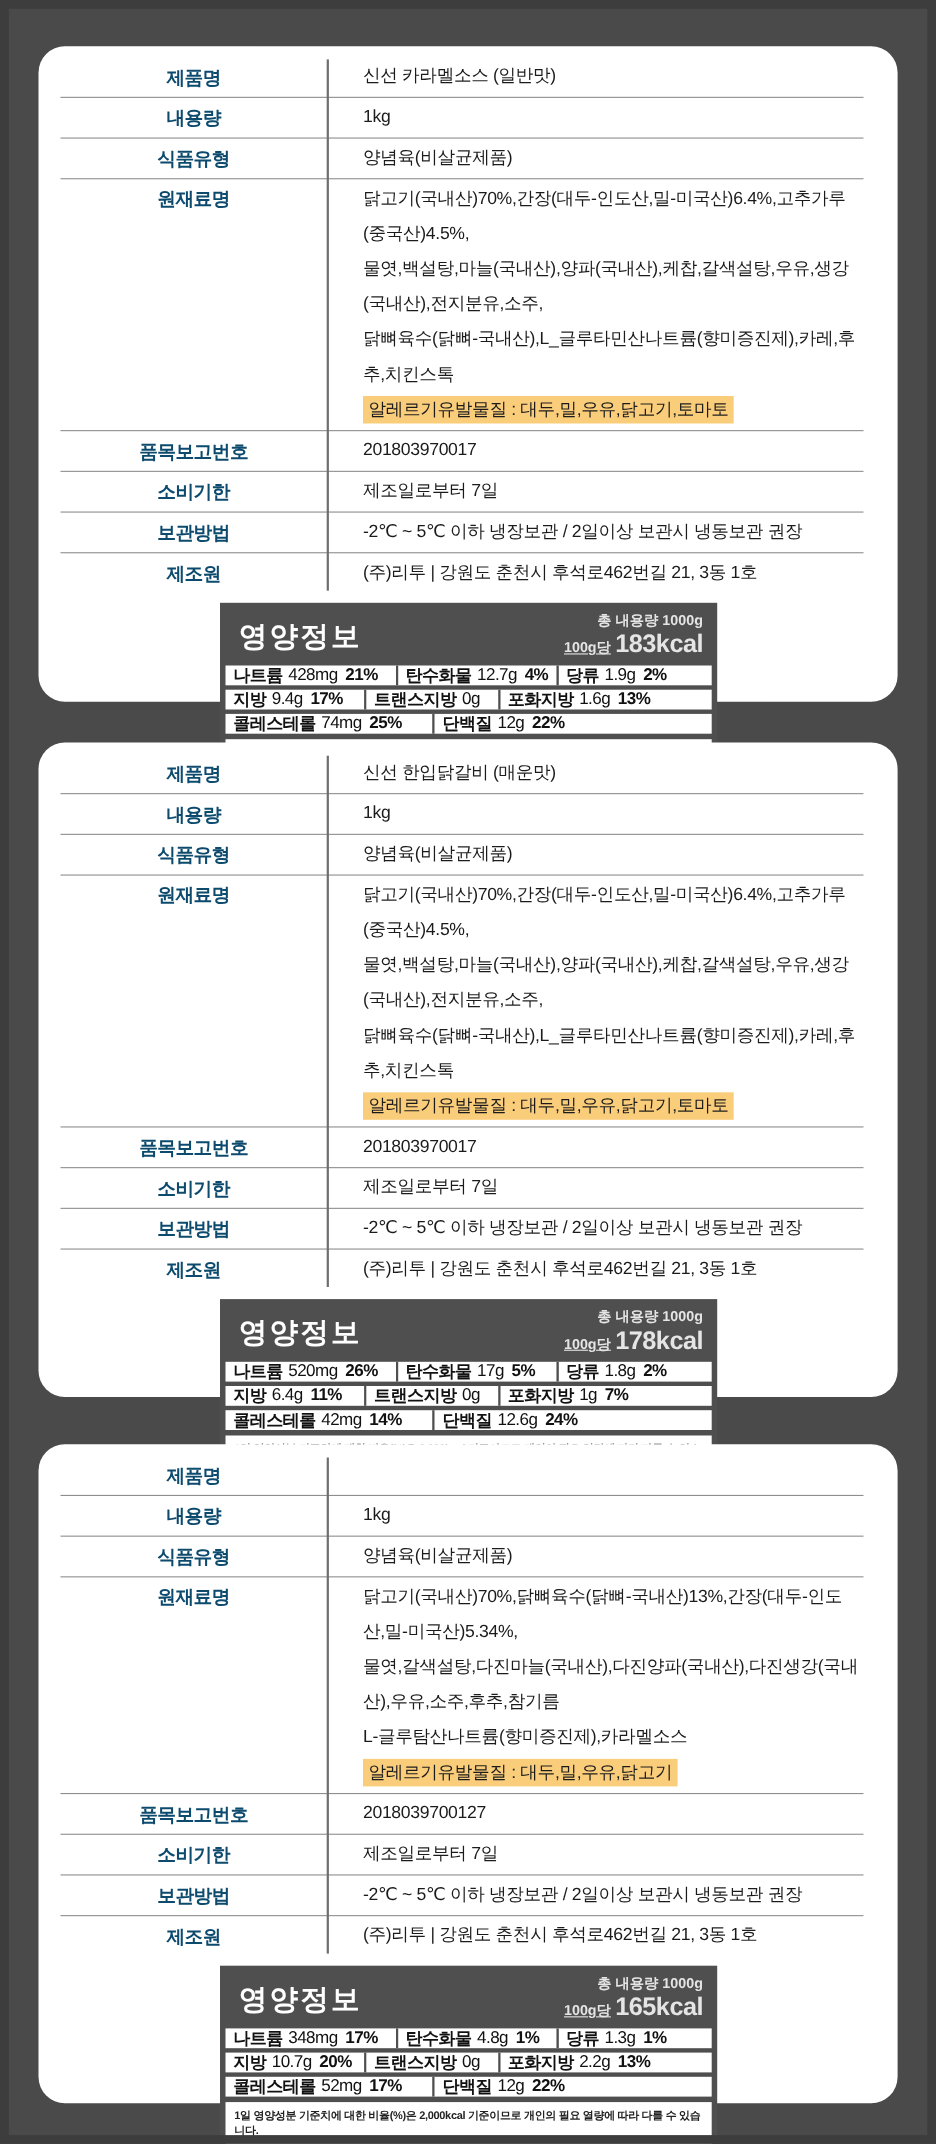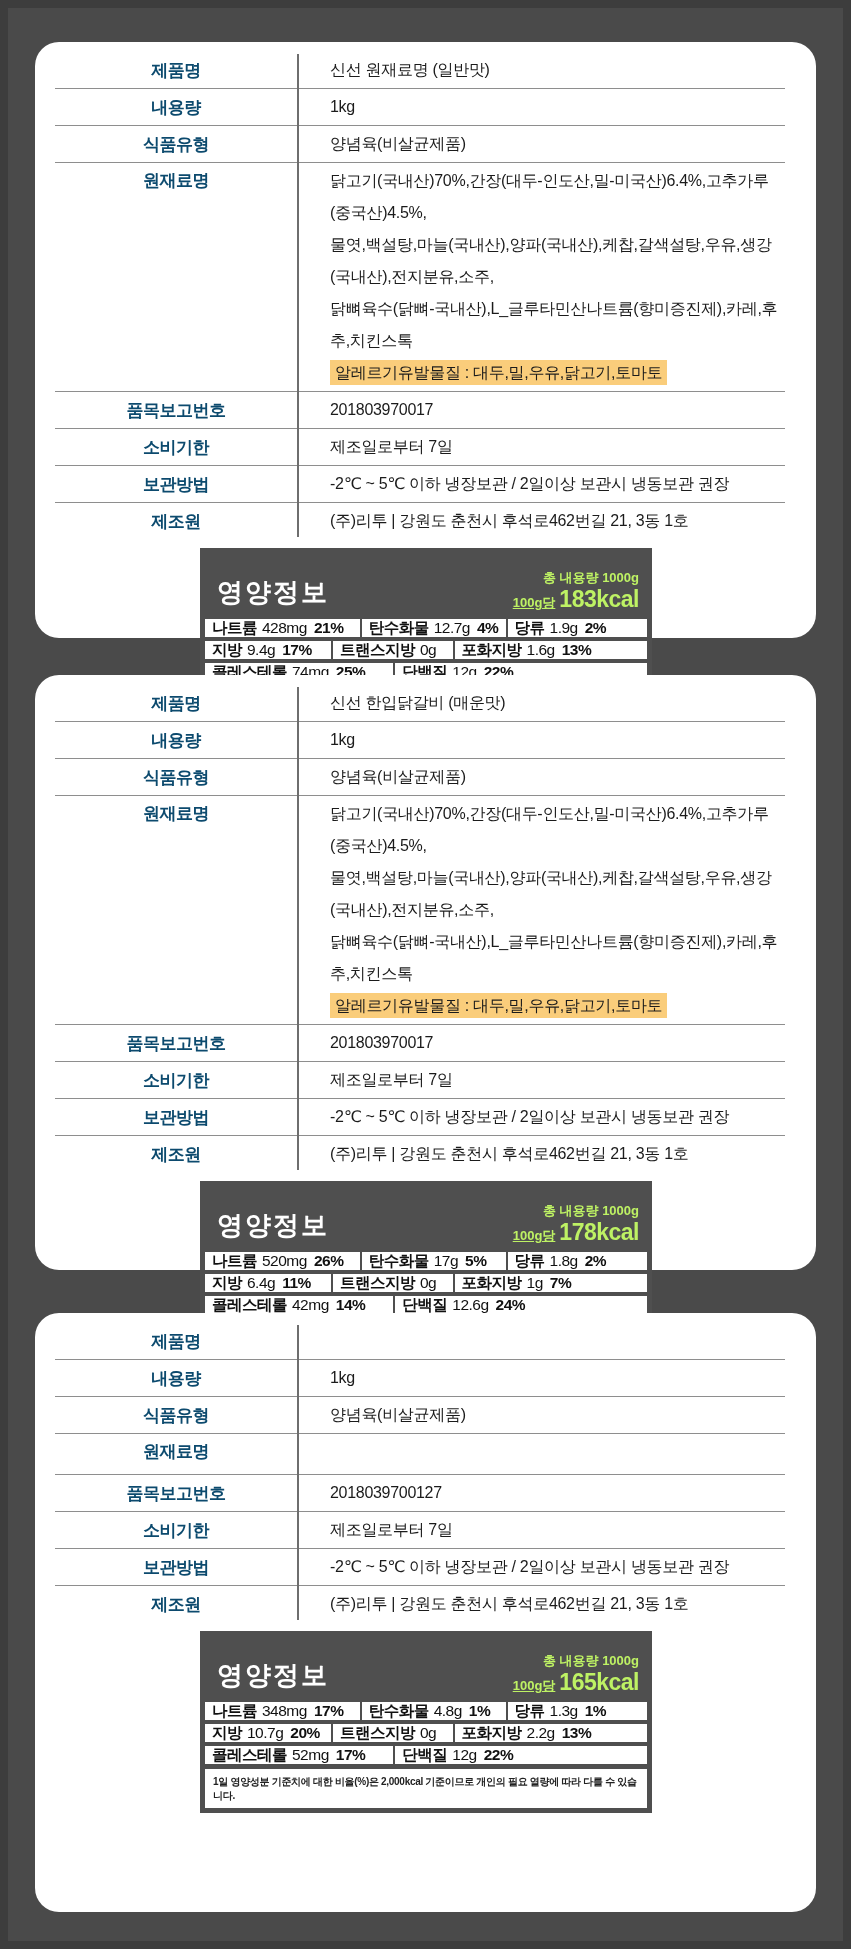--- a/index.html
+++ b/index.html
@@ -16,23 +16,23 @@
   .info-row{display:flex;align-items:center;min-height:36px;border-bottom:1px solid #8e8e8e;}
   .info-row:last-child{border-bottom:none;}
   .info-row.multi{align-items:flex-start;padding:2px 0;}
   .row-label{flex:0 0 242px;text-align:center;font-weight:bold;font-size:17px;color:#0c4a6e;letter-spacing:-0.5px;}
   .info-row.multi .row-label{line-height:32px;}
   .row-value{flex:1;padding-left:33px;font-size:16px;color:#1b1b1b;letter-spacing:-0.3px;min-width:0;}
   .row-value .line{line-height:32px;}
   .allergen{background:#facd7b;padding:4px 5px;display:inline;box-decoration-break:clone;}
 
   .nutrition{margin:9px 0 0 165px;width:452px;background:#4f4f4f;box-sizing:border-box;padding:0 5px 5px 5px;}
-  .nut-header{display:flex;justify-content:space-between;align-items:center;padding:22px 8px 5px 12px;min-height:44px;}
+  .nut-header{display:flex;justify-content:space-between;align-items:center;padding:8px 8px 5px 12px;min-height:44px;}
   .nut-title{color:#fff;font-weight:bold;font-size:26px;letter-spacing:2px;}
-  .nut-right{text-align:right;color:#bef264;line-height:1.15;}
+  .nut-right{text-align:right;color:#e5e5e5;line-height:1.15;}
   .nut-total{font-size:13px;font-weight:bold;}
   .nut-per{font-size:13px;font-weight:bold;margin-right:4px;text-decoration:underline;}
   .nut-kcal{font-size:23px;font-weight:bold;letter-spacing:-0.5px;}
   .nut-table{display:flex;flex-direction:column;gap:4px;}
   .nut-row{display:flex;}
   .nut-cell{background:#fff;display:flex;align-items:center;height:18px;padding:0 7px;box-sizing:border-box;font-size:15.5px;color:#111;white-space:nowrap;overflow:hidden;letter-spacing:-0.5px;}
   .nut-cell:not(:first-child){border-left:2px solid #4f4f4f;}
   .nut-cell .lbl{font-weight:bold;}
   .nut-cell .val{margin-left:5px;}
   .nut-cell .pct{font-weight:bold;margin-left:7px;}
@@ -41,21 +41,21 @@
 </head>
 <body>
 
 <div id="page">
   <div id="cards">
       <section class="card">
         <div class="info-table">
           <div class="info-row">
             <div class="row-label">제품명</div>
             <div class="row-value">
-              <div class="line">신선 원재료명 (일반맛)</div>
+              <div class="line">신선 카라멜소스 (일반맛)</div>
             </div>
           </div>
           <div class="info-row">
             <div class="row-label">내용량</div>
             <div class="row-value">
               <div class="line">1kg</div>
             </div>
           </div>
           <div class="info-row">
             <div class="row-label">식품유형</div>
@@ -279,20 +279,26 @@
             </div>
           </div>
           <div class="info-row">
             <div class="row-label">식품유형</div>
             <div class="row-value">
               <div class="line">양념육(비살균제품)</div>
             </div>
           </div>
           <div class="info-row multi">
             <div class="row-label">원재료명</div>
+            <div class="row-value">
+              <div class="line">닭고기(국내산)70%,닭뼈육수(닭뼈-국내산)13%,간장(대두-인도산,밀-미국산)5.34%,</div>
+              <div class="line">물엿,갈색설탕,다진마늘(국내산),다진양파(국내산),다진생강(국내산),우유,소주,후추,참기름</div>
+              <div class="line">L-글루탐산나트륨(향미증진제),카라멜소스</div>
+              <div class="line"><span class="allergen">알레르기유발물질 : 대두,밀,우유,닭고기</span></div>
+            </div>
           </div>
           <div class="info-row">
             <div class="row-label">품목보고번호</div>
             <div class="row-value">
               <div class="line">2018039700127</div>
             </div>
           </div>
           <div class="info-row">
             <div class="row-label">소비기한</div>
             <div class="row-value">

